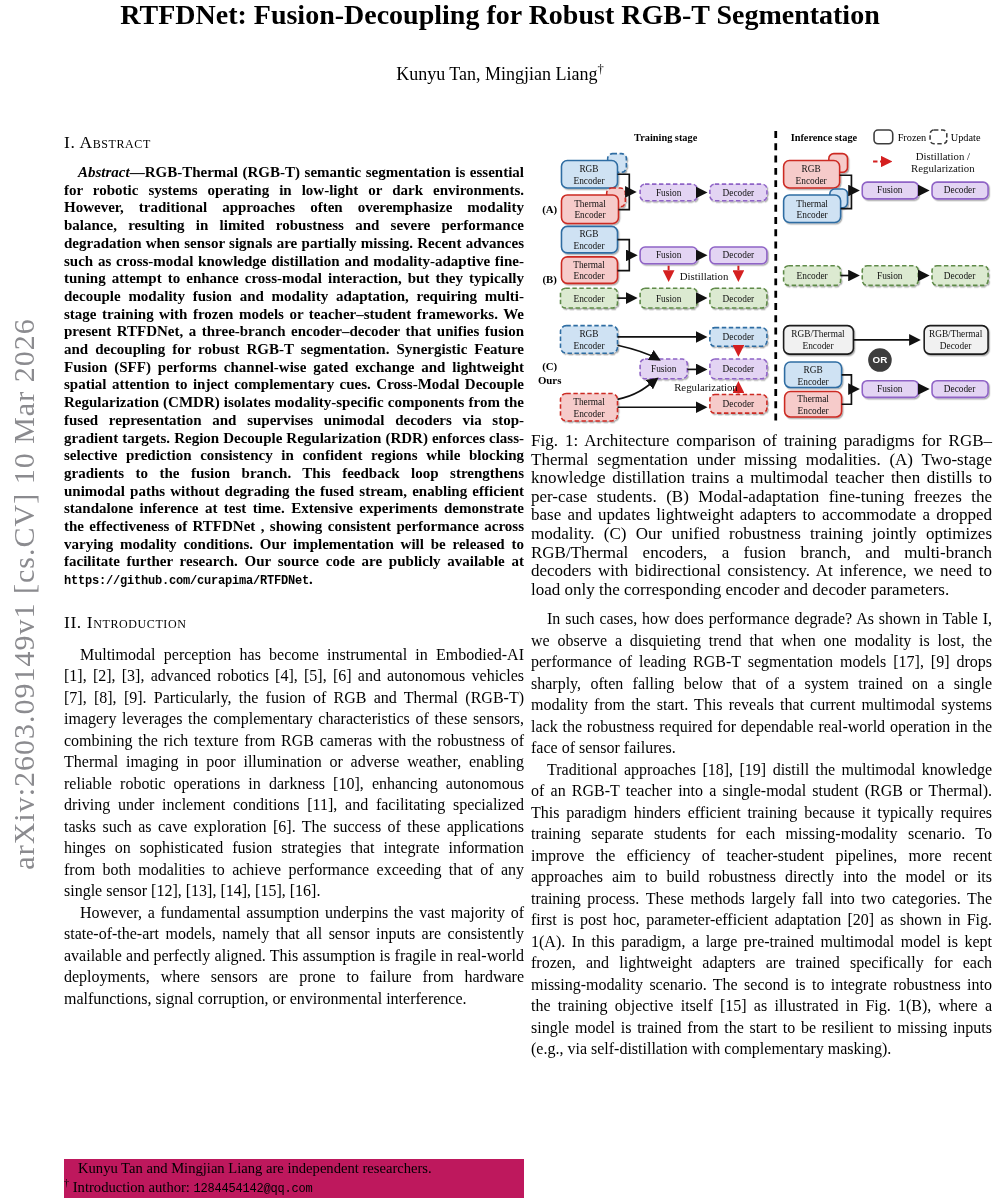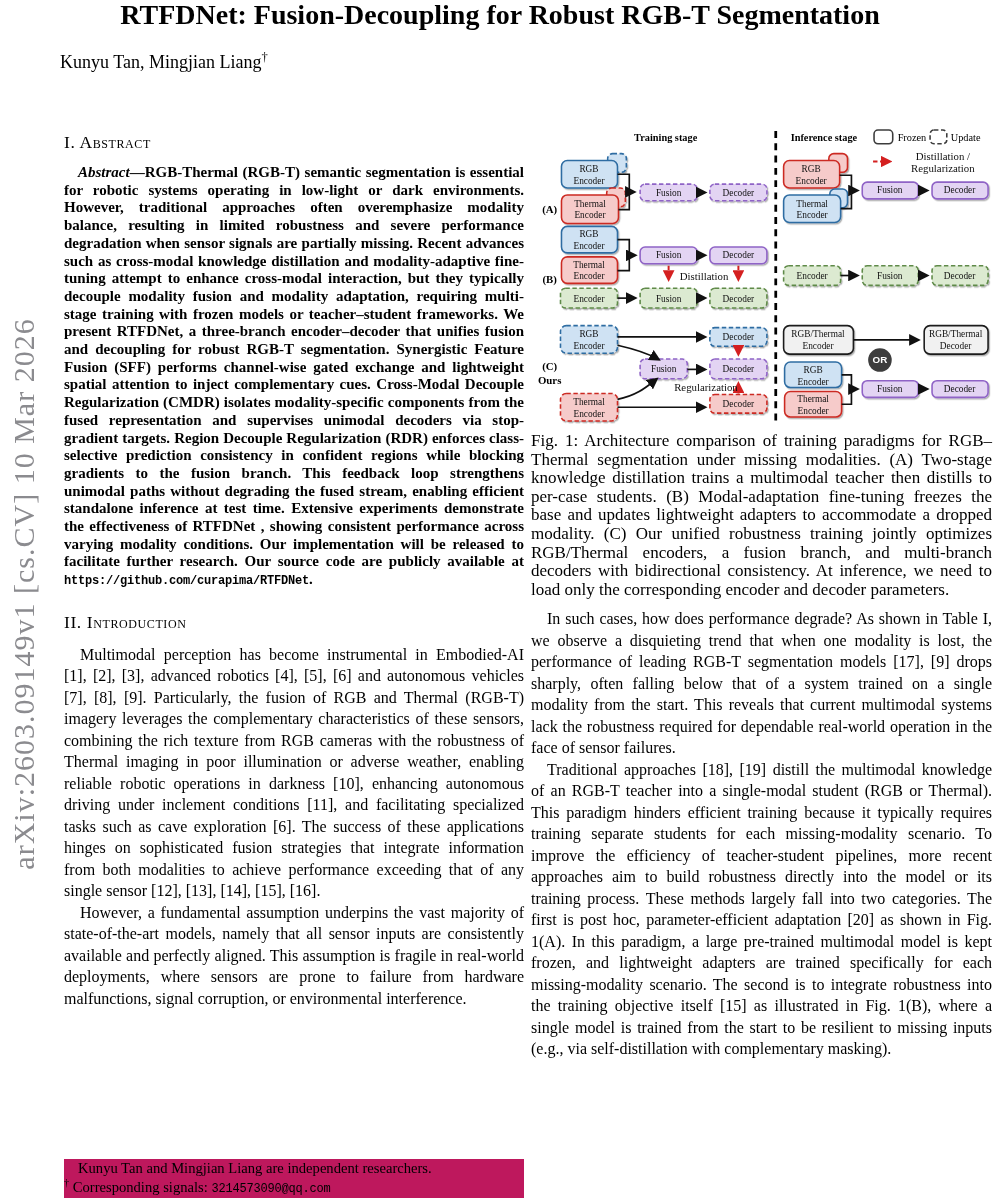--- a/index.html
+++ b/index.html
@@ -3,21 +3,21 @@
 <meta charset="utf-8">
 <style>
   html,body{margin:0;padding:0;}
   body{width:999px;height:1200px;background:#fff;overflow:hidden;position:relative;
        font-family:"Liberation Serif",serif;color:#000;}
   .watermark{position:absolute;left:-332px;top:576px;width:714px;height:36px;
        transform:rotate(-90deg);font-size:30px;color:#8b8b8f;text-align:center;
        letter-spacing:1px;white-space:nowrap;font-family:"Liberation Serif",serif;}
   .title{position:absolute;top:-2px;left:60px;width:880px;text-align:center;
        font-size:28px;font-weight:bold;line-height:33px;}
-  .authors{position:absolute;top:52px;left:60px;width:880px;font-size:18px;}
+  .authors{position:absolute;top:64px;left:60px;width:880px;text-align:center;font-size:18px;}
   sup{font-size:70%;vertical-align:super;line-height:0;}
   .col-left{position:absolute;left:64px;top:132px;width:460px;}
   .col-right{position:absolute;left:531px;top:128px;width:461px;}
   .sec-head{text-align:left;font-variant:small-caps;font-size:17.5px;font-weight:normal;
        letter-spacing:.6px;margin:0 0 11px 0;}
   .sec-head.second{margin-top:21px;font-family:Liberation Serif, serif;}
   .abstract{font-weight:bold;font-size:15px;line-height:17.7px;text-align:justify;text-indent:14px;margin:0;}
   .abstract .lead{font-style:italic;}
   .mono{font-family:"Liberation Mono",monospace;font-size:12px;letter-spacing:-.2px;}
   .body-p{font-size:16px;line-height:21.5px;text-align:justify;text-indent:16px;margin:0;}
@@ -57,21 +57,21 @@
 <div class="col-left">
   <h1 class="sec-head">I. Abstract</h1>
   <p class="abstract"><span class="lead">Abstract</span><span>—</span><span>RGB-Thermal (RGB-T) semantic segmentation is essential for robotic systems operating in low-light or dark environments. However, traditional approaches often overemphasize modality balance, resulting in limited robustness and severe performance degradation when sensor signals are partially missing. Recent advances such as cross-modal knowledge distillation and modality-adaptive fine-tuning attempt to enhance cross-modal interaction, but they typically decouple modality fusion and modality adaptation, requiring multi-stage training with frozen models or teacher–student frameworks. We present RTFDNet, a three-branch encoder–decoder that unifies fusion and decoupling for robust RGB-T segmentation. Synergistic Feature Fusion (SFF) performs channel-wise gated exchange and lightweight spatial attention to inject complementary cues. Cross-Modal Decouple Regularization (CMDR) isolates modality-specific components from the fused representation and supervises unimodal decoders via stop-gradient targets. Region Decouple Regularization (RDR) enforces class-selective prediction consistency in confident regions while blocking gradients to the fusion branch. This feedback loop strengthens unimodal paths without degrading the fused stream, enabling efficient standalone inference at test time. Extensive experiments demonstrate the effectiveness of RTFDNet , showing consistent performance across varying modality conditions. Our implementation will be released to facilitate further research. Our source code are publicly available at </span><span class="mono">https://github.com/curapima/RTFDNet</span><span>.</span></p>
   <h1 class="sec-head second">II. Introduction</h1>
   <p class="body-p">Multimodal perception has become instrumental in Embodied-AI [1], [2], [3], advanced robotics [4], [5], [6] and autonomous vehicles [7], [8], [9]. Particularly, the fusion of RGB and Thermal (RGB-T) imagery leverages the complementary characteristics of these sensors, combining the rich texture from RGB cameras with the robustness of Thermal imaging in poor illumination or adverse weather, enabling reliable robotic operations in darkness [10], enhancing autonomous driving under inclement conditions [11], and facilitating specialized tasks such as cave exploration [6]. The success of these applications hinges on sophisticated fusion strategies that integrate information from both modalities to achieve performance exceeding that of any single sensor [12], [13], [14], [15], [16].</p>
   <p class="body-p">However, a fundamental assumption underpins the vast majority of state-of-the-art models, namely that all sensor inputs are consistently available and perfectly aligned. This assumption is fragile in real-world deployments, where sensors are prone to failure from hardware malfunctions, signal corruption, or environmental interference.</p>
 </div>
 
 <div class="footnote">
   <div class="fn1">Kunyu Tan and Mingjian Liang are independent researchers.</div>
-  <div><sup>†</sup><span> Corresponding signals: </span><span class="mono">3214573090@qq.com</span></div>
+  <div><sup>†</sup><span> Introduction author: </span><span class="mono">1284454142@qq.com</span></div>
 </div>
 
 <div class="col-right">
 
   <svg class="fig-svg" width="461" height="297" viewBox="0 0 469 302">
     <defs>
       <filter id="ds" x="-20%" y="-20%" width="150%" height="160%">
         <feDropShadow dx="1.2" dy="1.4" stdDeviation="0.7" flood-opacity="0.3"></feDropShadow>
       </filter>
       <marker id="mb" viewBox="0 0 10 10" refX="7" refY="5" markerWidth="7" markerHeight="7" orient="auto-start-reverse">

